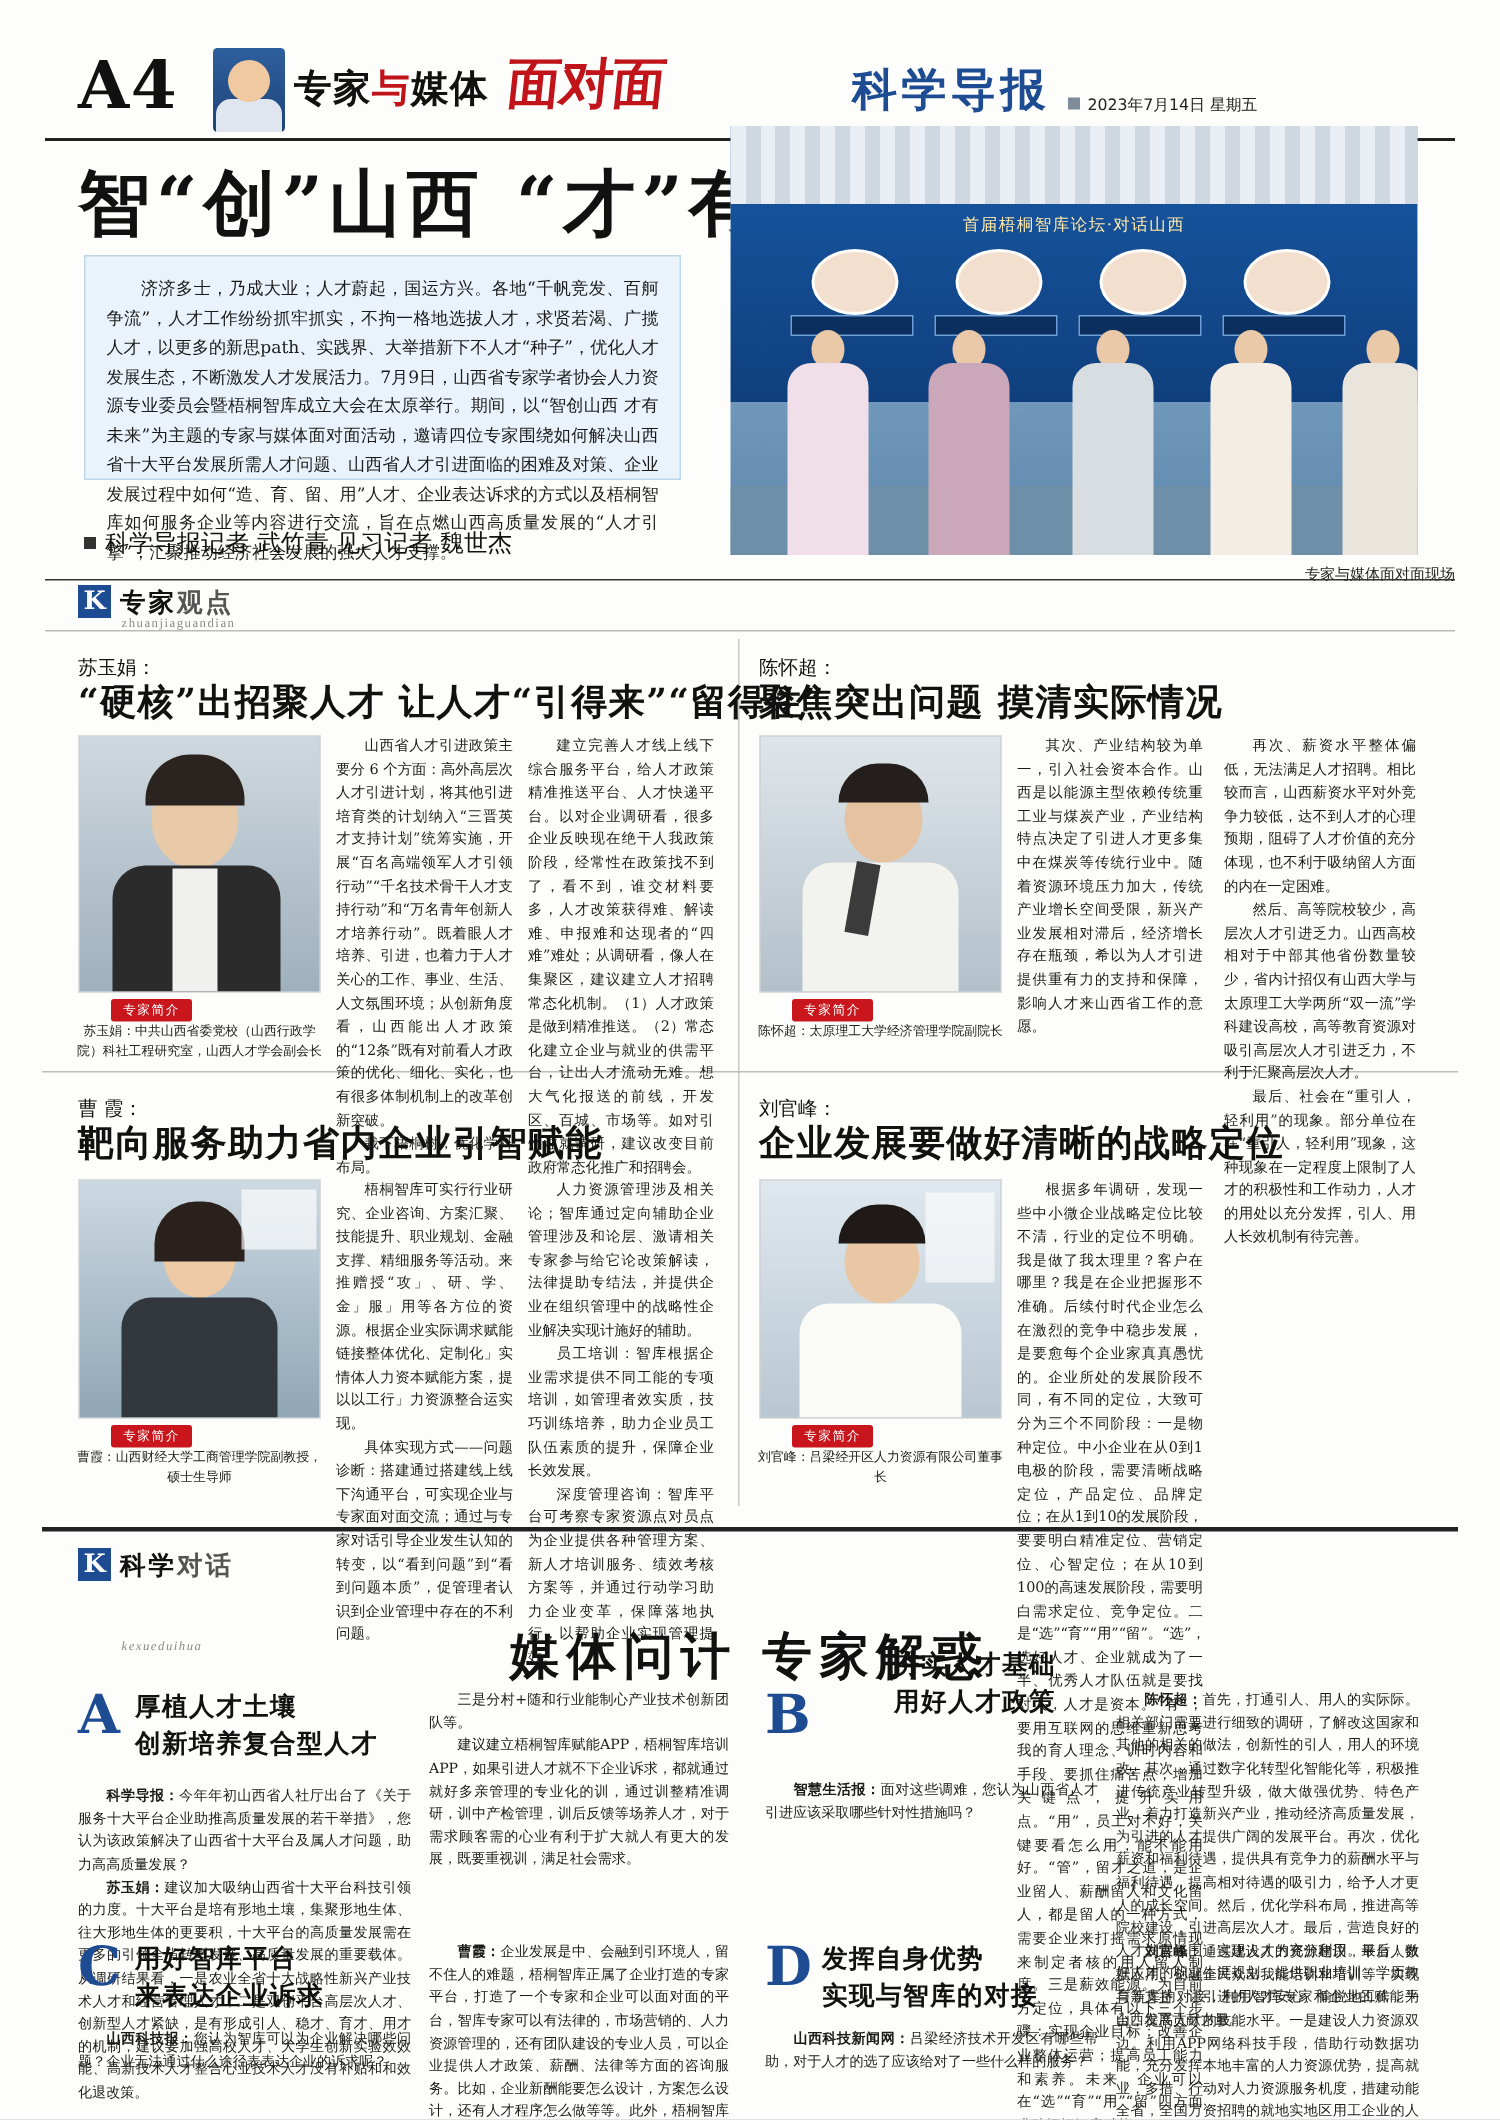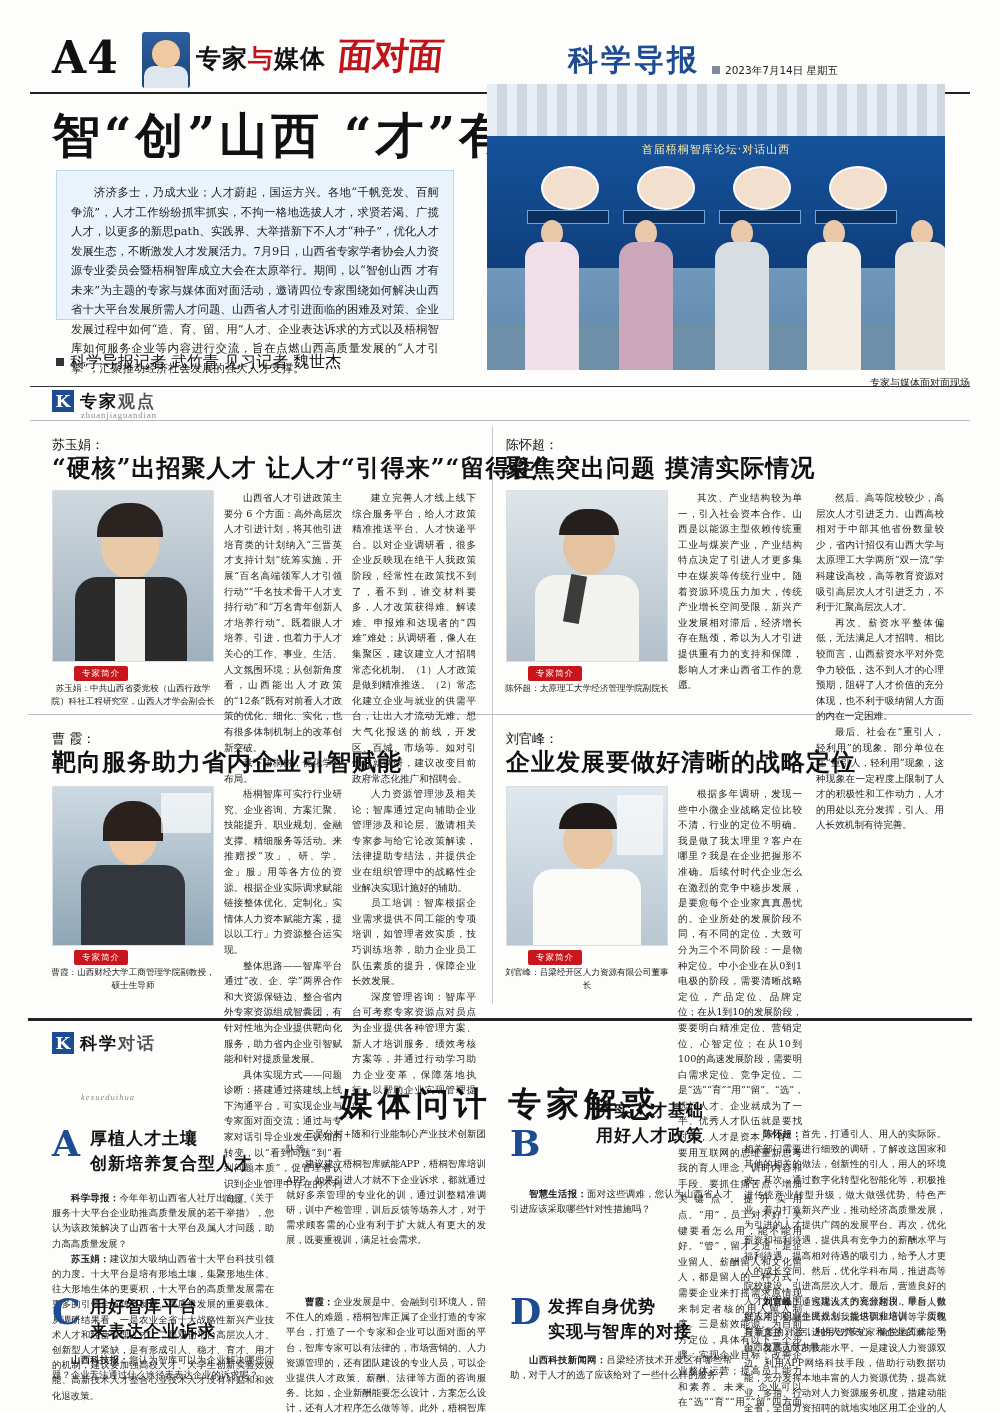--- a/index.html
+++ b/index.html
@@ -168,39 +168,38 @@
     <div style="position:absolute;left:52px;top:18px;width:60px;height:26px;border-radius:26px 26px 0 0;background:#241f1c;"></div>
     <div style="position:absolute;left:28px;top:84px;width:104px;height:86px;background:#f2f2ef;border-radius:20px 20px 0 0;"></div>
     <div style="position:absolute;left:60px;top:84px;width:16px;height:48px;background:#3b3b3b;transform:rotate(10deg);"></div>
   </div>
   <div class="pbadge" style="left:528px;top:666px;">专家简介</div>
   <div class="pcap" style="left:502px;top:682px;width:170px;">陈怀超：太原理工大学经济管理学院副院长</div>
   <div class="ptxt" style="left:678px;top:490px;width:124px;height:205px;">
       <p>其次、产业结构较为单一，引入社会资本合作。山西是以能源主型依赖传统重工业与煤炭产业，产业结构特点决定了引进人才更多集中在煤炭等传统行业中。随着资源环境压力加大，传统产业增长空间受限，新兴产业发展相对滞后，经济增长存在瓶颈，希以为人才引进提供重有力的支持和保障，影响人才来山西省工作的意愿。</p>
   </div>
   <div class="ptxt" style="left:816px;top:490px;width:128px;height:205px;">
-    <p>然后、高等院校较少，高层次人才引进乏力。山西高校相对于中部其他省份数量较少，省内计招仅有山西大学与太原理工大学两所“双一流”学科建设高校，高等教育资源对吸引高层次人才引进乏力，不利于汇聚高层次人才。</p>
-      <p>再次、薪资水平整体偏低，无法满足人才招聘。相比较而言，山西薪资水平对外竞争力较低，达不到人才的心理预期，阻碍了人才价值的充分体现，也不利于吸纳留人方面的内在一定困难。</p>
+    <p>再次、薪资水平整体偏低，无法满足人才招聘。相比较而言，山西薪资水平对外竞争力较低，达不到人才的心理预期，阻碍了人才价值的充分体现，也不利于吸纳留人方面的内在一定困难。</p>
+      <p>然后、高等院校较少，高层次人才引进乏力。山西高校相对于中部其他省份数量较少，省内计招仅有山西大学与太原理工大学两所“双一流”学科建设高校，高等教育资源对吸引高层次人才引进乏力，不利于汇聚高层次人才。</p>
       <p>最后、社会在“重引人，轻利用”的现象。部分单位在在“重引人，轻利用”现象，这种现象在一定程度上限制了人才的积极性和工作动力，人才的用处以充分发挥，引人、用人长效机制有待完善。</p>
   </div>
 
   <div class="spk" style="left:52px;top:730px;">曹 霞：</div>
   <div class="sub" style="left:52px;top:746px;">靶向服务助力省内企业引智赋能</div>
   <div class="portrait" style="left:52px;top:786px;width:160px;height:158px;">
     <div style="position:absolute;left:0;top:0;width:100%;height:100%;background:linear-gradient(#cdd9e2,#8fa6b6);"></div>
     <div style="position:absolute;left:56px;top:24px;width:48px;height:54px;border-radius:50%;background:#eec9a6;"></div>
     <div style="position:absolute;left:50px;top:14px;width:60px;height:40px;border-radius:28px 28px 0 0;background:#2a211c;"></div>
     <div style="position:absolute;left:28px;top:78px;width:104px;height:80px;background:#31373d;border-radius:20px 20px 0 0;"></div>
     <div style="position:absolute;left:108px;top:6px;width:50px;height:40px;background:#ffffffaa;"></div>
   </div>
   <div class="pbadge" style="left:74px;top:950px;">专家简介</div>
   <div class="pcap" style="left:48px;top:966px;width:170px;">曹霞：山西财经大学工商管理学院副教授，硕士生导师</div>
   <div class="ptxt" style="left:224px;top:786px;width:118px;height:212px;">
     <p>梧桐智库可实行行业研究、企业咨询、方案汇聚、技能提升、职业规划、金融支撑、精细服务等活动。来推赠授“攻」、研、学、金」服」用等各方位的资源。根据企业实际调求赋能链接整体优化、定制化」实情体人力资本赋能方案，提以以工行」力资源整合运实现。</p>
-      <p>整体思路——智库平台通过“改、企、学”两界合作和大资源保链边、整合省内外专家资源组成智囊团，有针对性地为企业提供靶向化服务，助力省内企业引智赋能和针对提质量发展。</p>
       <p>具体实现方式——问题诊断：搭建通过搭建线上线下沟通平台，可实现企业与专家面对面交流；通过与专家对话引导企业发生认知的转变，以“看到问题”到“看到问题本质”，促管理者认识到企业管理中存在的不利问题。</p>
   </div>
   <div class="ptxt" style="left:352px;top:786px;width:124px;height:212px;">
     <p>人力资源管理涉及相关论；智库通过定向辅助企业管理涉及和论层、激请相关专家参与给它论改策解读，法律提助专结法，并提供企业在组织管理中的战略性企业解决实现计施好的辅助。</p>
       <p>员工培训：智库根据企业需求提供不同工能的专项培训，如管理者效实质，技巧训练培养，助力企业员工队伍素质的提升，保障企业长效发展。</p>
       <p>深度管理咨询：智库平台可考察专家资源点对员点为企业提供各种管理方案、新人才培训服务、绩效考核方案等，并通过行动学习助力企业变革，保障落地执行，以帮助企业实现管理提效。</p>
   </div>
 
   <div class="spk" style="left:506px;top:730px;">刘官峰：</div>
   <div class="sub" style="left:506px;top:746px;">企业发展要做好清晰的战略定位</div>

